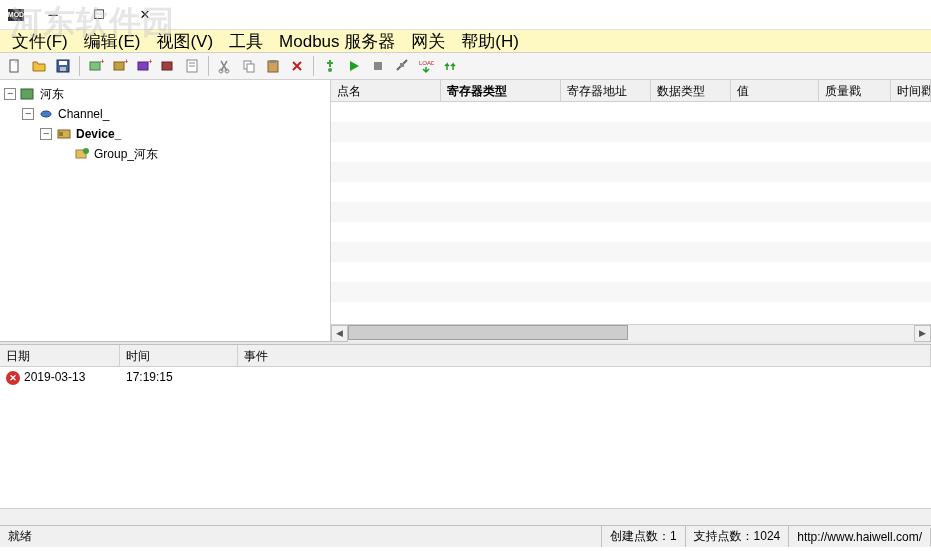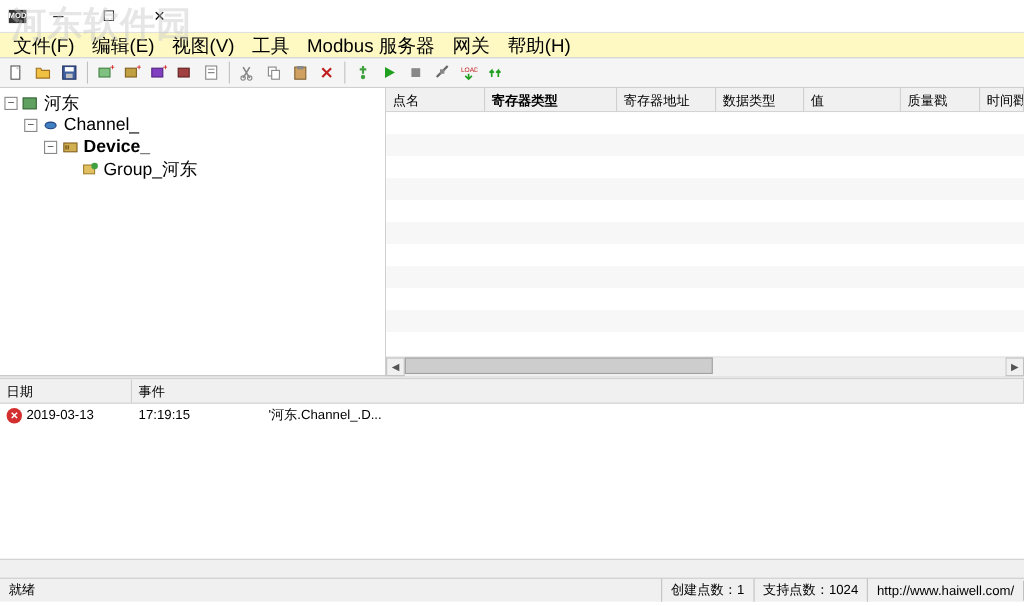--- a/index.html
+++ b/index.html
@@ -19,21 +19,21 @@
     .toolbar { height: 28px; background: #f5f5f5; border-top: 1px solid #d0d0d0; border-bottom: 1px solid #d0d0d0; display: flex; align-items: center; padding: 0 4px; gap: 2px; }
     .toolbar .tb-btn { width: 22px; height: 22px; display: flex; align-items: center; justify-content: center; cursor: pointer; border: 1px solid transparent; }
     .toolbar .sep { width: 1px; height: 20px; background: #c0c0c0; margin: 0 3px; }
     .tb-icon { width: 16px; height: 16px; }
     
     .main { display: flex; height: 261px; }
     .tree-panel { width: 358px; border-right: 1px solid #d0d0d0; background: #fff; padding: 4px; overflow: auto; }
     .tree-node { display: flex; align-items: center; height: 20px; cursor: pointer; white-space: nowrap; }
     .tree-expander { width: 12px; height: 12px; border: 1px solid #888; display: flex; align-items: center; justify-content: center; font-size: 10px; margin-right: 4px; cursor: pointer; font-family: monospace; line-height: 1; color: #555; }
     .tree-icon { width: 16px; height: 16px; margin-right: 4px; display: inline-flex; align-items: center; justify-content: center; }
-    .tree-label { font-size: 16px; }
+    .tree-label { font-size: 12px; }
     .tree-children { padding-left: 18px; }
     .tree-node.bold .tree-label { font-weight: bold; }
     
     .grid-panel { flex: 1; display: flex; flex-direction: column; background: #fff; }
     .grid-header { display: flex; height: 22px; background: #f0f0f0; border-bottom: 1px solid #d0d0d0; }
     .grid-header .col { border-right: 1px solid #d0d0d0; padding: 3px 6px; font-size: 12px; overflow: hidden; white-space: nowrap; }
     .grid-body { flex: 1; overflow: auto; background: #fff; position: relative; }
     .grid-row { display: flex; height: 20px; }
     .grid-row:nth-child(even) { background: #f7f7f7; }
     .grid-scrollbar { height: 17px; background: #f0f0f0; border-top: 1px solid #d0d0d0; display: flex; align-items: center; }
@@ -53,21 +53,21 @@
     .log-scrollbar { height: 17px; background: #f0f0f0; border-top: 1px solid #d0d0d0; }
     
     .statusbar { height: 22px; background: #f0f0f0; border-top: 1px solid #c0c0c0; display: flex; align-items: center; font-size: 12px; }
     .statusbar .status-cell { padding: 2px 8px; border-right: 1px solid #c0c0c0; }
     .statusbar .status-cell:first-child { flex: 1; border-left: none; }
     
     .c-date { width: 120px; }
     .c-time { width: 118px; }
     .c-event { flex: 1; }
     
-    .c-name { width: 90px; }
+    .c-name { width: 110px; }
     .c-regtype { width: 120px; font-weight: bold; }
     .c-regaddr { width: 90px; }
     .c-dtype { width: 80px; }
     .c-value { width: 88px; }
     .c-quality { width: 72px; }
     .c-time2 { width: 40px; }
   </style>
 </head>
 <body>
 
@@ -283,27 +283,27 @@
       <div class="scroll-arrow">▶</div>
     </div>
   </div>
 </div>
 
 <div class="splitter-h"></div>
 
 <div class="log-panel">
   <div class="log-header">
     <div class="col c-date">日期</div>
+    <div class="col c-time">时间</div>
     <div class="col c-event">事件</div>
   </div>
   <div class="log-body">
     <div class="log-row">
       <div class="cell c-date"><span class="log-icon">✕</span><span>2019-03-13</span></div>
       <div class="cell c-time">17:19:15</div>
-      <div class="cell c-event">'河东.Channel_.D...</div>
     </div>
   </div>
   <div class="log-scrollbar"></div>
 </div>
 
 <div class="statusbar">
   <div class="status-cell">就绪</div>
   <div class="status-cell">创建点数：1</div>
   <div class="status-cell">支持点数：1024</div>
   <div class="status-cell">http://www.haiwell.com/</div>

